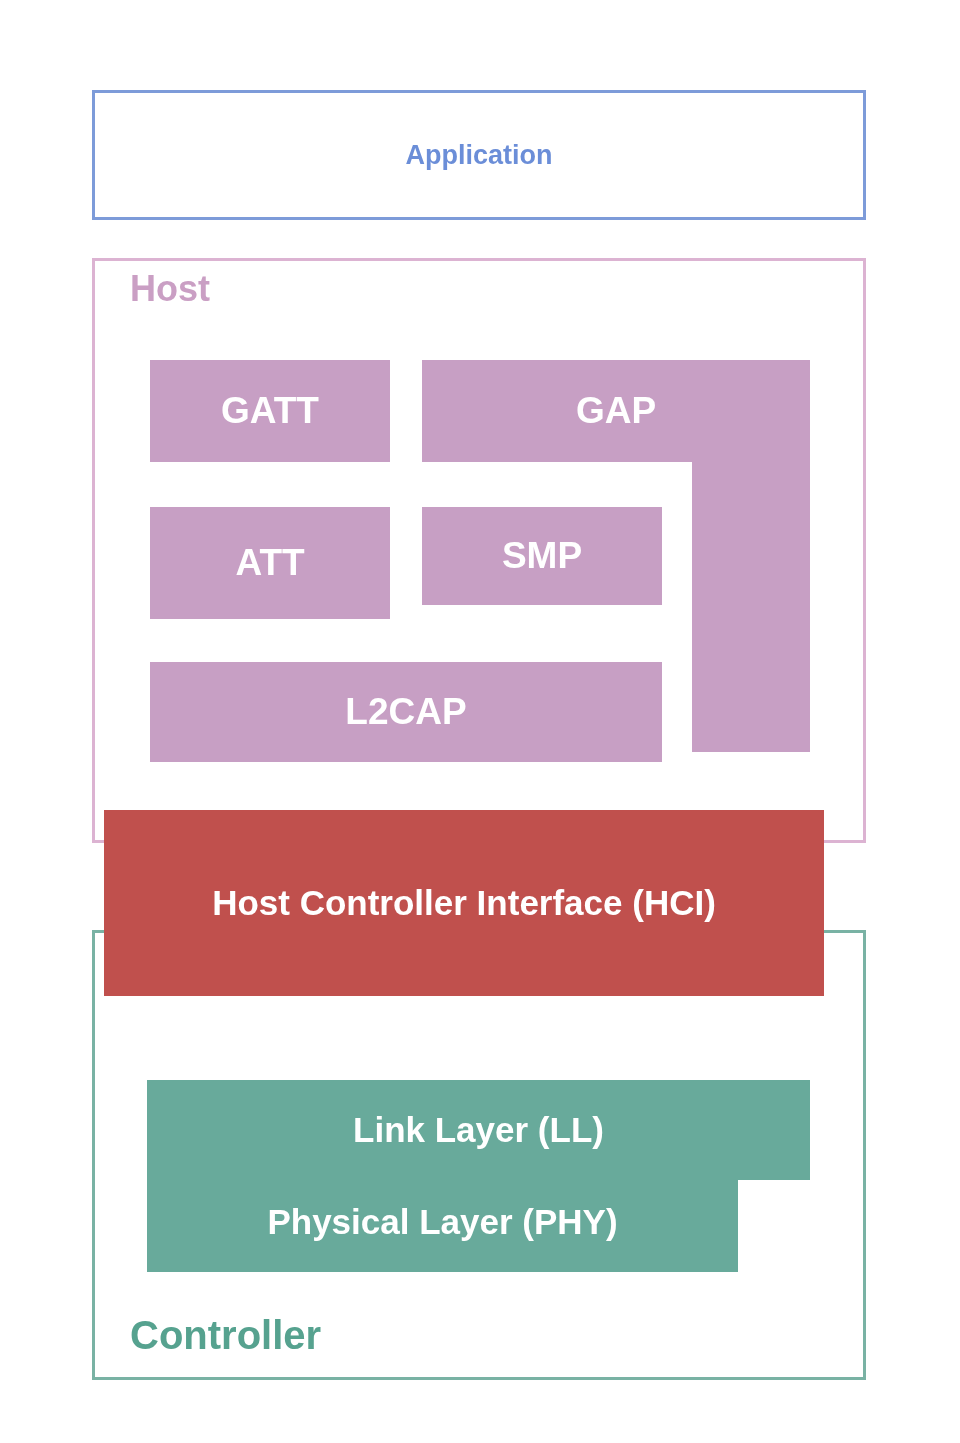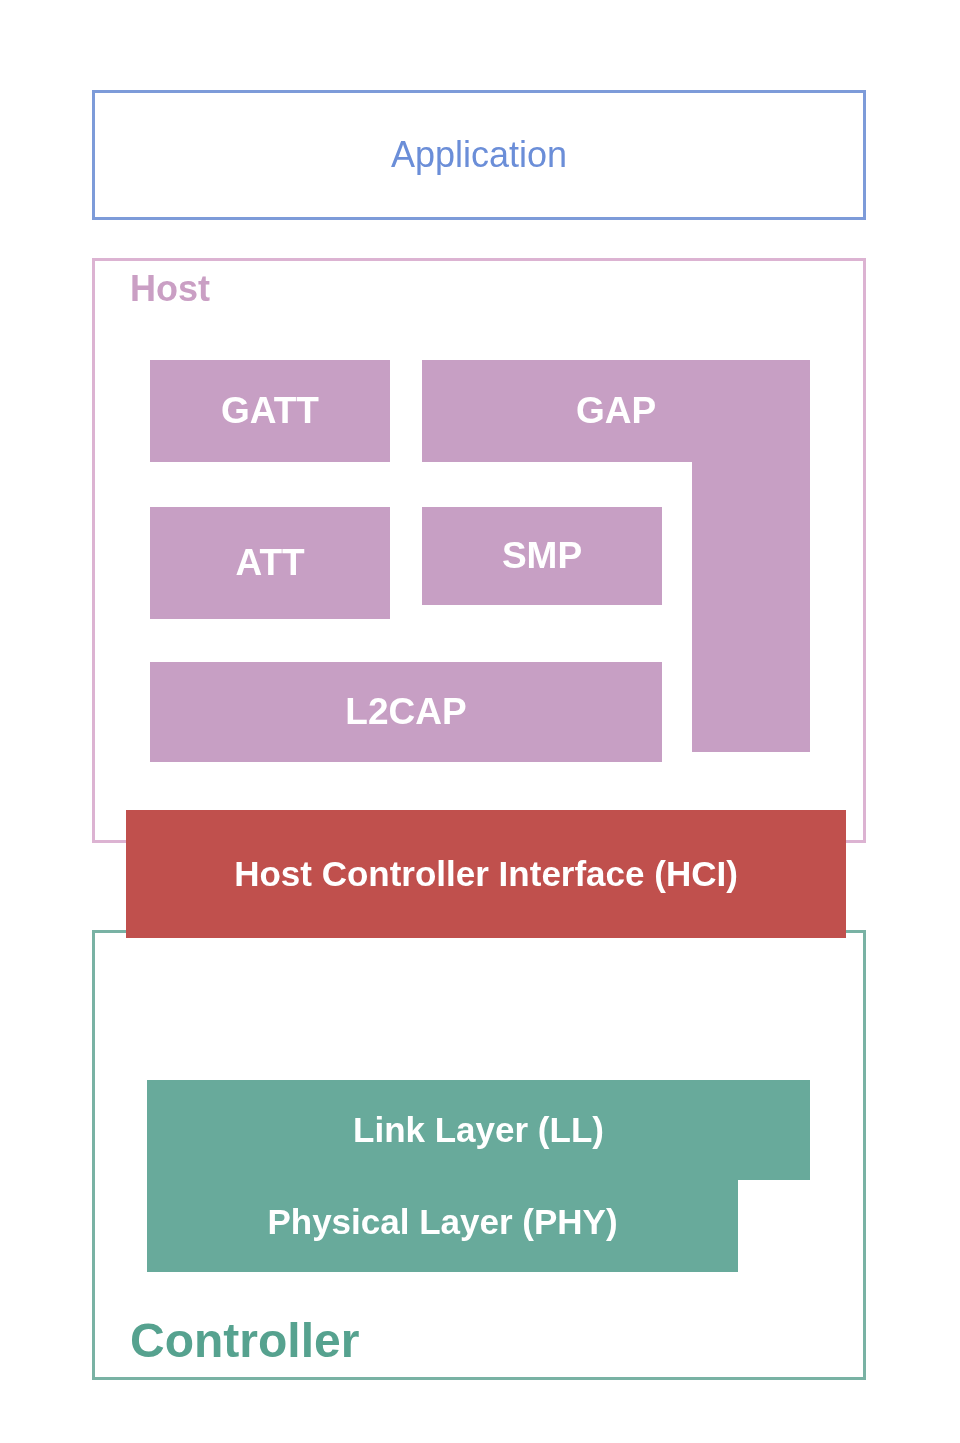--- a/index.html
+++ b/index.html
@@ -22,21 +22,21 @@
     border: 3px solid;
   }
   #application-box {
     left: 92px; top: 90px; width: 774px; height: 130px;
     border-color: var(--application-border);
     display: flex; align-items: center; justify-content: center;
     z-index: 1;
   }
   #application-label {
     color: var(--application-text);
-    font-size: 36px; font-weight: normal;
+    font-size: 27px; font-weight: bold;
   }
 
   #host-box {
     left: 92px; top: 258px; width: 774px; height: 585px;
     border-color: var(--host-border);
     z-index: 1;
   }
   #host-label {
     left: 130px; top: 268px;
     color: var(--host-text);
@@ -45,21 +45,21 @@
   }
 
   #controller-box {
     left: 92px; top: 930px; width: 774px; height: 450px;
     border-color: var(--controller-border);
     z-index: 1;
   }
   #controller-label {
     left: 130px; top: 1313px;
     color: var(--controller-text);
-    font-size: 48px; font-weight: bold;
+    font-size: 40px; font-weight: bold;
     z-index: 2;
   }
 
   
   .block {
     color: #ffffff;
     font-weight: bold;
     display: flex; align-items: center; justify-content: center;
     z-index: 3;
   }
@@ -67,21 +67,21 @@
   .teal-block { background: var(--controller-fill); font-size: 35px; }
 
   #gatt-block  { left: 150px; top: 360px; width: 240px; height: 102px; }
   #gap-block-h { left: 422px; top: 360px; width: 388px; height: 102px; }
   #gap-block-v { left: 692px; top: 360px; width: 118px; height: 392px; z-index: 2; }
   #att-block   { left: 150px; top: 507px; width: 240px; height: 112px; }
   #smp-block   { left: 422px; top: 507px; width: 240px; height: 98px; }
   #l2cap-block { left: 150px; top: 650px; width: 512px; height: 100px; margin-top: 12px; }
 
   #hci-block {
-    left: 126px; top: 810px; width: 720px; height: 128px;
+    left: 104px; top: 810px; width: 720px; height: 186px;
     background: var(--hci-fill);
     font-size: 35px;
     z-index: 4;
   }
 
   #ll-block  { left: 147px; top: 1080px; width: 663px; height: 100px; }
   #phy-block { left: 147px; top: 1172px; width: 591px; height: 100px; }
 </style>
 </head>
 <body>

